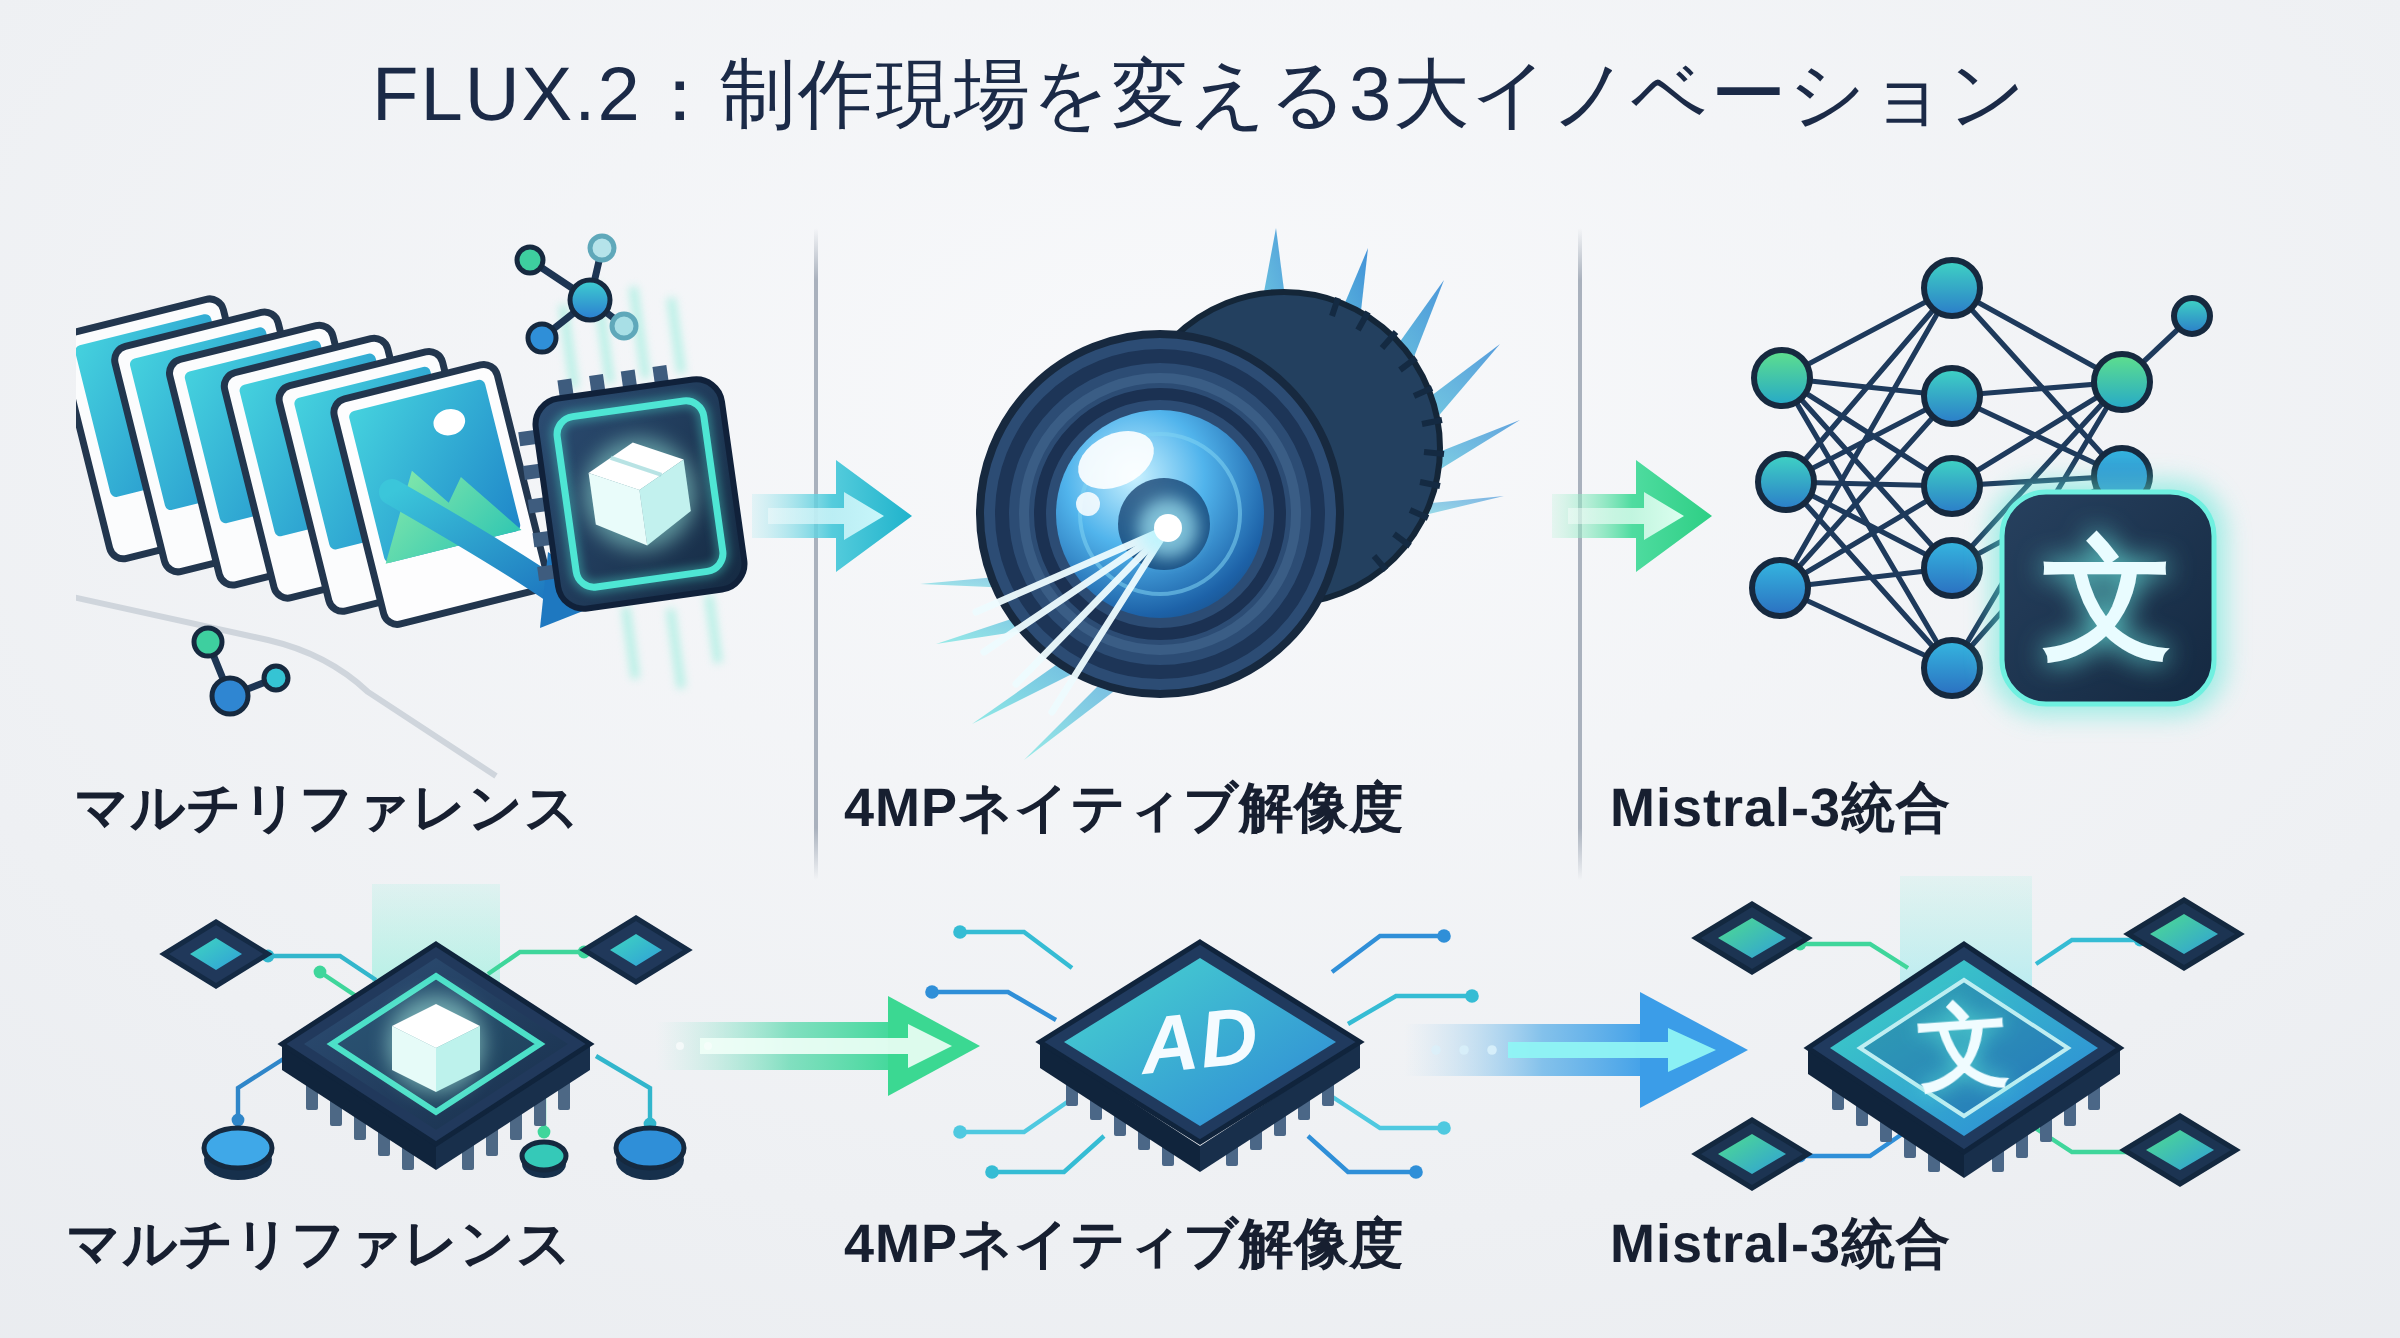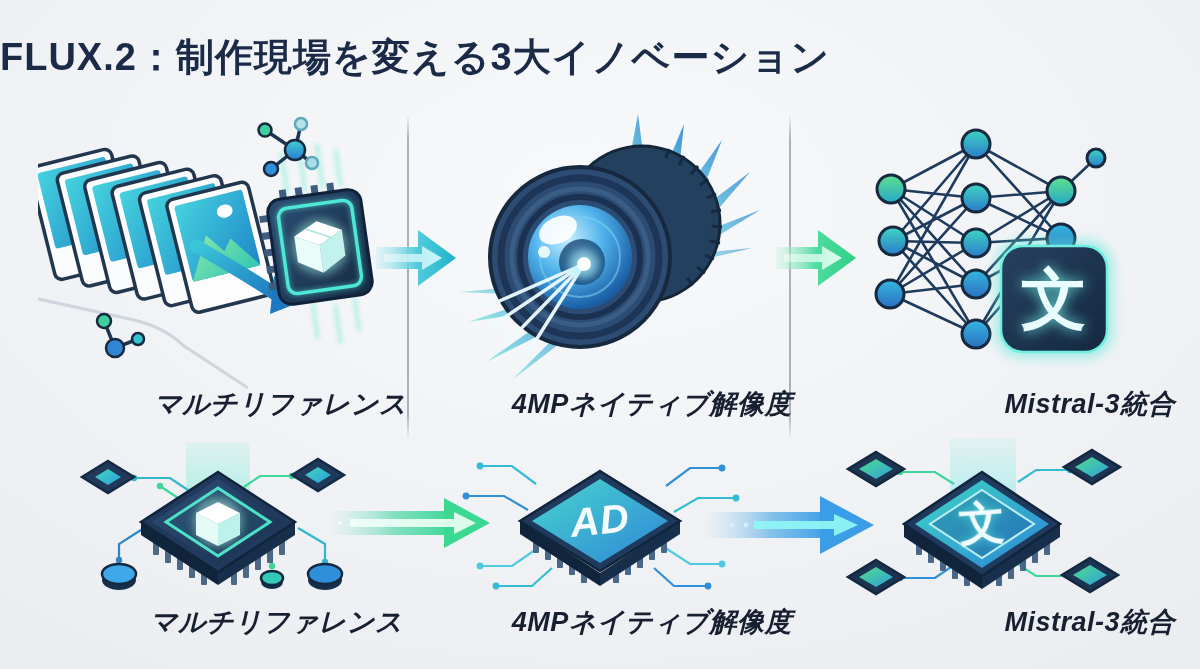--- a/index.html
+++ b/index.html
@@ -2,28 +2,28 @@
 <html><head>
 <meta charset="utf-8">
 <style>
   html,body{margin:0;padding:0;}
   body{font-family:"Liberation Sans","DejaVu Sans",sans-serif;}
   #stage{
     position:relative;width:1200px;height:669px;overflow:hidden;
     background:radial-gradient(120% 130% at 50% 30%, #f8f9fb 0%, #eef0f3 48%, #e3e6eb 100%);
   }
   .title{
-    position:absolute;top:32px;left:0;width:100%;
-    font-size:38px;font-weight:700;color:#1b2a47;letter-spacing:1px;
+    position:absolute;top:22px;left:0;width:100%;text-align:center;
+    font-size:38px;font-weight:400;color:#1b2a47;letter-spacing:1px;
   }
   .cell{position:absolute;}
   .cell svg{display:block;}
   .label{
-    position:absolute;width:370px;text-align:right;
-    font-size:27px;font-weight:800;color:#171f30;letter-spacing:.5px;font-style:italic;
+    position:absolute;width:370px;text-align:left;
+    font-size:27px;font-weight:800;color:#171f30;letter-spacing:.5px;
   }
   .divider{
     position:absolute;top:114px;width:2px;height:326px;border-radius:2px;
     background:linear-gradient(to bottom, rgba(150,158,170,0) 0%, #a9b1bd 8%, #a9b1bd 92%, rgba(150,158,170,0) 100%);
   }
   .glow-text{filter:drop-shadow(0 0 7px rgba(110,240,230,.95));}
   .soft-glow{filter:drop-shadow(0 0 5px rgba(90,230,215,.8));}
 </style>
 </head>
 <body>

